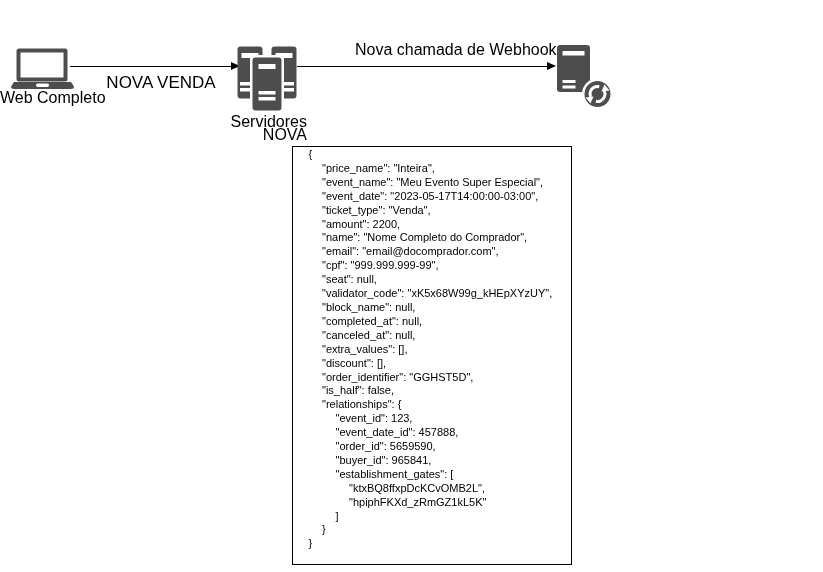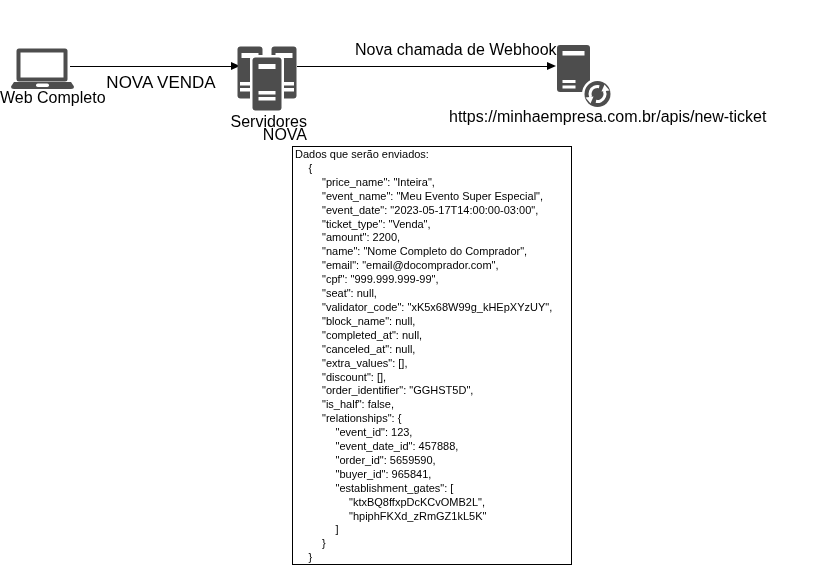--- a/index.html
+++ b/index.html
@@ -65,24 +65,22 @@
     <rect x="1" y="1" width="33" height="47" rx="3" style="fill:var(--icon-fill)"></rect>
     <rect x="6.5" y="7" width="22" height="4.5" fill="#ffffff"></rect>
     <rect x="6.5" y="36" width="13" height="3" fill="#ffffff"></rect>
     <rect x="6.5" y="41.5" width="13" height="3" fill="#ffffff"></rect>
     <circle cx="41.5" cy="50" r="15.5" fill="#ffffff"></circle>
     <circle cx="41.5" cy="50" r="13" style="fill:var(--icon-fill)"></circle>
     <circle cx="41.5" cy="50" r="7.5" stroke="#ffffff" stroke-width="3" fill="none" stroke-dasharray="16.5 7.1" transform="rotate(-25 41.5 50)"></circle>
     <polygon points="48.5,40.5 53.5,46.5 45.5,47.5" fill="#ffffff"></polygon>
     <polygon points="34.5,59.5 29.5,53.5 37.5,52.5" fill="#ffffff"></polygon>
   </svg>
-  <div class="label" style="left:449px;top:111px;width:260px;">https://minhaempresa.com.br/apis/new-ticket</div>
 
   <div class="payload-box">
-    <div class="payload-title">Dados que serão enviados:</div>
     <div>
         <div class="payload-line" style="padding-left: 13.5px;">{</div>
         <div class="payload-line" style="padding-left: 27px;">"price_name": "Inteira",</div>
         <div class="payload-line" style="padding-left: 27px;">"event_name": "Meu Evento Super Especial",</div>
         <div class="payload-line" style="padding-left: 27px;">"event_date": "2023-05-17T14:00:00-03:00",</div>
         <div class="payload-line" style="padding-left: 27px;">"ticket_type": "Venda",</div>
         <div class="payload-line" style="padding-left: 27px;">"amount": 2200,</div>
         <div class="payload-line" style="padding-left: 27px;">"name": "Nome Completo do Comprador",</div>
         <div class="payload-line" style="padding-left: 27px;">"email": "email@docomprador.com",</div>
         <div class="payload-line" style="padding-left: 27px;">"cpf": "999.999.999-99",</div>

